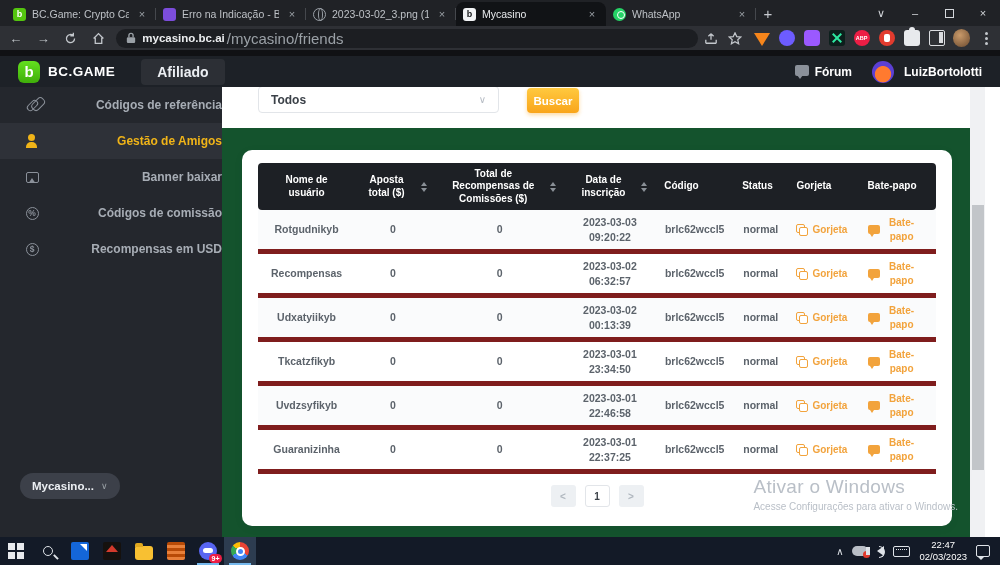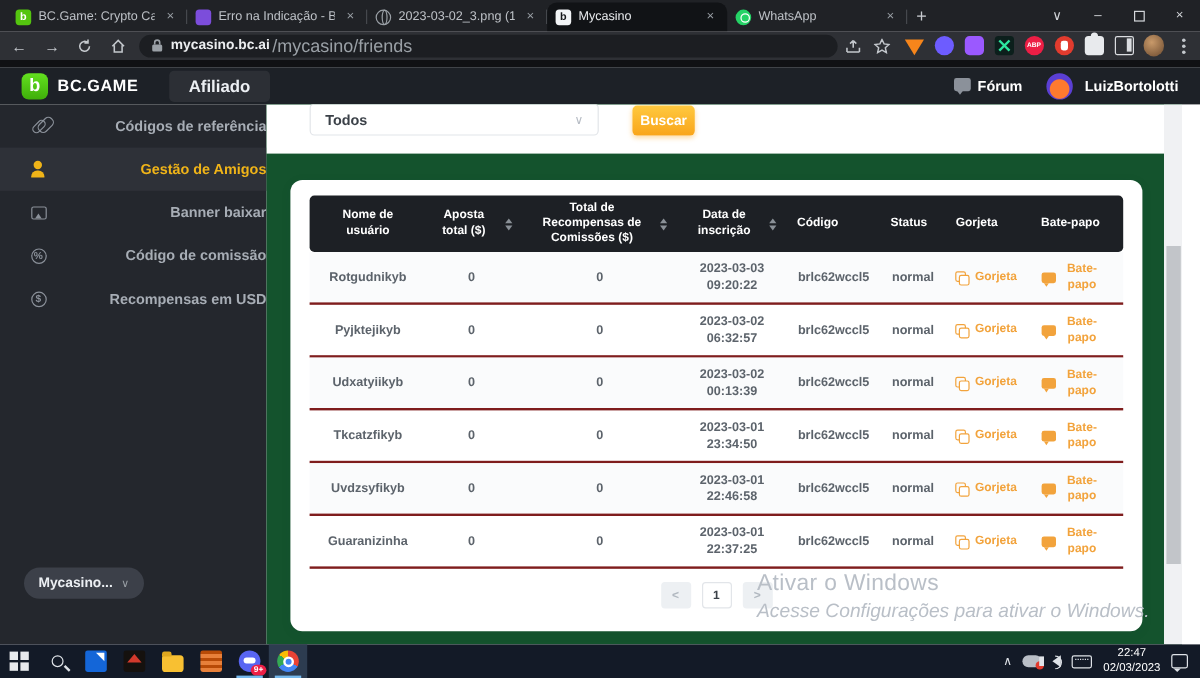--- a/index.html
+++ b/index.html
@@ -100,39 +100,39 @@
   .select .chev { color:#b6bcc4; font-size:10px; }
   .btn-buscar { position:absolute; left:305px; top:1px; width:52px; height:25px; border:none; border-radius:4px; background:linear-gradient(180deg,#ffc93f,#f9a51b); color:#fff; font-size:11.5px; font-weight:bold; font-family:"Liberation Sans",sans-serif; cursor:pointer; box-shadow:0 2px 4px rgba(249,165,27,.4); }
   .card { position:absolute; left:20px; top:63px; width:710px; height:376px; background:#fff; border-radius:10px; box-shadow:0 2px 10px rgba(40,50,60,.06); }
   .tablewrap { margin:13px 16px 0 16px;text-align:center; }
   .thead { display:grid; grid-template-columns:13% 12.5% 19% 13.5% 11.5% 8% 10.5% 12%; background:#1d2025; border-radius:4px; height:47px; align-items:center; }
   .th { display:flex; align-items:center; padding:0 4px 0 13px; color:#fff; font-size:10px; font-weight:bold; line-height:1.25; }
   .sort { display:inline-flex; flex-direction:column; gap:2px; margin-left:7px; flex:none; cursor:pointer; }
   .sort i { display:block; width:0; height:0; border-left:3.5px solid transparent; border-right:3.5px solid transparent; }
   .sort .up { border-bottom:4px solid #8a9097; }
   .sort .down { border-top:4px solid #8a9097; }
-  .trow { display:grid; grid-template-columns:13% 12.5% 19% 13.5% 11.5% 8% 10.5% 12%; height:44px; align-items:center; border-bottom:2px solid #7f1d1d; }
+  .trow { display:grid; grid-template-columns:13% 12.5% 19% 13.5% 11.5% 8% 10.5% 12%; height:44px; align-items:center; border-bottom:5px solid #7f1d1d; }
   .trow:nth-child(odd) { background:#fafbfc; }
   .td { padding:0 4px 0 13px; font-size:10.5px; font-weight:bold; color:#5c636b; line-height:1.35; }
   .td .l2 { display:block; }
   .link-cell { display:flex; align-items:center; gap:5px; color:#f2a33c; cursor:pointer; }
   .link-cell .ltxt { font-size:10px; font-weight:bold; color:#f2a33c; }
   .chat-cell .ltxt { width:34px; }
   .coin-icon { width:11px; height:11px; flex:none; position:relative; }
   .coin-icon::before { content:""; position:absolute; left:0; top:0; width:7px; height:7px; border:1.5px solid #f2a33c; border-radius:2px; }
   .coin-icon::after { content:""; position:absolute; left:3px; top:3px; width:7px; height:7px; border:1.5px solid #f2a33c; border-radius:2px; background:#fff; }
   .chat-icon { width:12px; height:9px; background:#f2a33c; border-radius:2px; position:relative; flex:none; }
   .chat-icon::after { content:""; position:absolute; left:2px; bottom:-3px; border-left:2.5px solid transparent; border-right:2.5px solid transparent; border-top:3.5px solid #f2a33c; }
   .pagination { display:flex; justify-content:center; align-items:center; gap:9px; margin-top:11px; }
   .pg { width:25px; height:22px; border-radius:3px; display:flex; align-items:center; justify-content:center; font-size:10px; font-weight:bold; cursor:pointer; }
   .pg-nav { background:#edf0f3; color:#b0b7bf; }
   .pg-num { background:#fff; border:1px solid #e2e5e9; color:#3b4148; }
   .watermark { position:absolute; right:27px; top:389px; text-align:left; color:#b9bfc7; pointer-events:none; }
   .watermark .wm1 { font-size:19px; letter-spacing:.3px; }
-  .watermark .wm2 { font-size:16px; margin-top:3px;font-style:italic; }
+  .watermark .wm2 { font-size:10px; margin-top:3px; }
   .vscrollbar { position:absolute; right:0; top:0; width:15px; height:450px; background:#f0f1f3; }
   .vscrollbar .thumb { position:absolute; left:1.5px; top:118px; width:12px; height:265px; background:#c2c5c9; }
 
   
   .taskbar { position:absolute; left:0; top:537px; width:1000px; height:28px; background:#131a27; display:flex; align-items:stretch; }
   .tbtn { width:32px; display:flex; align-items:center; justify-content:center; position:relative; cursor:pointer; }
   .tbtn.running::after { content:""; position:absolute; left:5px; bottom:0; right:5px; height:2px; background:#76b9ed; }
   .tbtn.active-app { background:#2d3c50; }
   .win-logo { display:grid; grid-template-columns:7px 7px; grid-template-rows:7px 7px; gap:1.5px; }
   .win-logo i { background:#e8eaed; }
@@ -291,21 +291,21 @@
           <div class="side-item">
             <span class="sicon">
               <span class="icon-banner"></span>
             </span>
             <span class="lbl">Banner baixar</span>
           </div>
           <div class="side-item">
             <span class="sicon">
               <span class="ring">%</span>
             </span>
-            <span class="lbl">Código de comissão</span>
+            <span class="lbl">Códigos de comissão</span>
           </div>
           <div class="side-item">
             <span class="sicon">
               <span class="ring">$</span>
             </span>
             <span class="lbl">Recompensas em USD</span>
           </div>
         </div>
       <div class="side-bottom">
         <div class="pill pill-lang">
@@ -377,21 +377,21 @@
                 <div class="td link-cell">
                   <span class="coin-icon"></span>
                   <span class="ltxt">Gorjeta</span>
                 </div>
                 <div class="td link-cell chat-cell">
                   <span class="chat-icon"></span>
                   <span class="ltxt">Bate-papo</span>
                 </div>
               </div>
               <div class="trow">
-                <div class="td">Pyjktejikyb</div>
+                <div class="td">Recompensas</div>
                 <div class="td">0</div>
                 <div class="td">0</div>
                 <div class="td">
                   <span class="l2">2023-03-02</span>
                   <span class="l2">06:32:57</span>
                 </div>
                 <div class="td">brlc62wccl5</div>
                 <div class="td">normal</div>
                 <div class="td link-cell">
                   <span class="coin-icon"></span>

